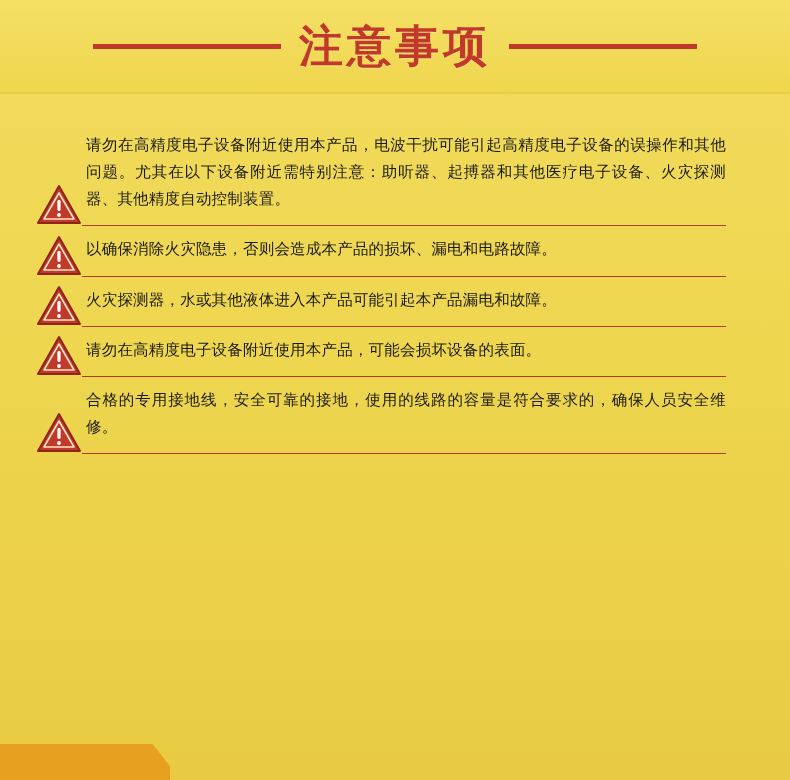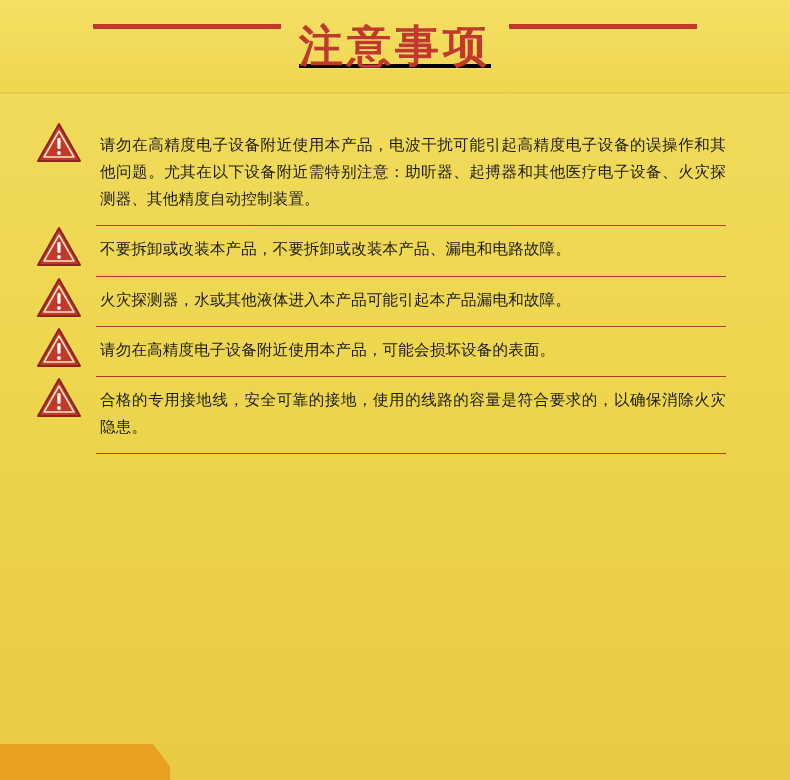--- a/index.html
+++ b/index.html
@@ -25,24 +25,24 @@
   .header {
     position: relative;
     height: 92px;
     display: flex;
     align-items: center;
     justify-content: center;
     background: linear-gradient(180deg, #f5e066 0%, #efd64e 100%);
   }
   .header-inner {
     display: flex;
+    align-items: center;
     justify-content: center;
     width: 100%;
     gap: 18px;
-    text-decoration: underline;
   }
   .rule {
     height: 5px;
     background: #c0392b;
     flex: 0 0 auto;
   }
   .rule-left { width: 188px; }
   .rule-right { width: 188px; }
   .title {
     color: #c0392b;
@@ -58,22 +58,22 @@
     height: 2px;
     background: #e0bf34;
     opacity: .5;
   }
   
   .notes {
     padding: 28px 64px 0 36px;
   }
   .note-row {
     display: flex;
-    align-items: flex-start;
-    gap: 14px;
+    align-items: flex-end;
+    gap: 0;
     position: relative;
   }
   .warn-icon {
     flex: 0 0 auto;
     width: 46px;
     height: 42px;
     position: relative;
   }
   .warn-icon svg { display: block; }
   .note-body {
@@ -152,21 +152,21 @@
     <div class="note-row">
       <div class="warn-icon">
         <svg width="46" height="42" viewBox="0 0 46 42">
           <polygon points="23,2 44,39 2,39" fill="#c0392b" stroke="#8e241a" stroke-width="2" stroke-linejoin="round"></polygon>
           <polygon points="23,9 38,35 8,35" fill="none" stroke="#f7e6c0" stroke-width="1.6" stroke-linejoin="round"></polygon>
           <rect x="21.4" y="16" width="3.2" height="11" rx="1.4" fill="#ffffff"></rect>
           <circle cx="23" cy="31" r="1.9" fill="#ffffff"></circle>
         </svg>
       </div>
       <div class="note-body">
-        <div class="note-text">不要拆卸或改装本产品，不要拆卸或改装本产品、漏电和电路故障。</div>
+        <div class="note-text">以确保消除火灾隐患，否则会造成本产品的损坏、漏电和电路故障。</div>
       </div>
     </div>
 
     <div class="note-row">
       <div class="warn-icon">
         <svg width="46" height="42" viewBox="0 0 46 42">
           <polygon points="23,2 44,39 2,39" fill="#c0392b" stroke="#8e241a" stroke-width="2" stroke-linejoin="round"></polygon>
           <polygon points="23,9 38,35 8,35" fill="none" stroke="#f7e6c0" stroke-width="1.6" stroke-linejoin="round"></polygon>
           <rect x="21.4" y="16" width="3.2" height="11" rx="1.4" fill="#ffffff"></rect>
           <circle cx="23" cy="31" r="1.9" fill="#ffffff"></circle>
@@ -194,21 +194,21 @@
     <div class="note-row">
       <div class="warn-icon">
         <svg width="46" height="42" viewBox="0 0 46 42">
           <polygon points="23,2 44,39 2,39" fill="#c0392b" stroke="#8e241a" stroke-width="2" stroke-linejoin="round"></polygon>
           <polygon points="23,9 38,35 8,35" fill="none" stroke="#f7e6c0" stroke-width="1.6" stroke-linejoin="round"></polygon>
           <rect x="21.4" y="16" width="3.2" height="11" rx="1.4" fill="#ffffff"></rect>
           <circle cx="23" cy="31" r="1.9" fill="#ffffff"></circle>
         </svg>
       </div>
       <div class="note-body">
-        <div class="note-text">合格的专用接地线，安全可靠的接地，使用的线路的容量是符合要求的，以确保消除火灾隐患。</div>
+        <div class="note-text">合格的专用接地线，安全可靠的接地，使用的线路的容量是符合要求的，确保人员安全维修。</div>
       </div>
     </div>
 
 
 
   </div>
 
   <div class="corner">
     <div class="band2"></div>
     <div class="band"></div>

